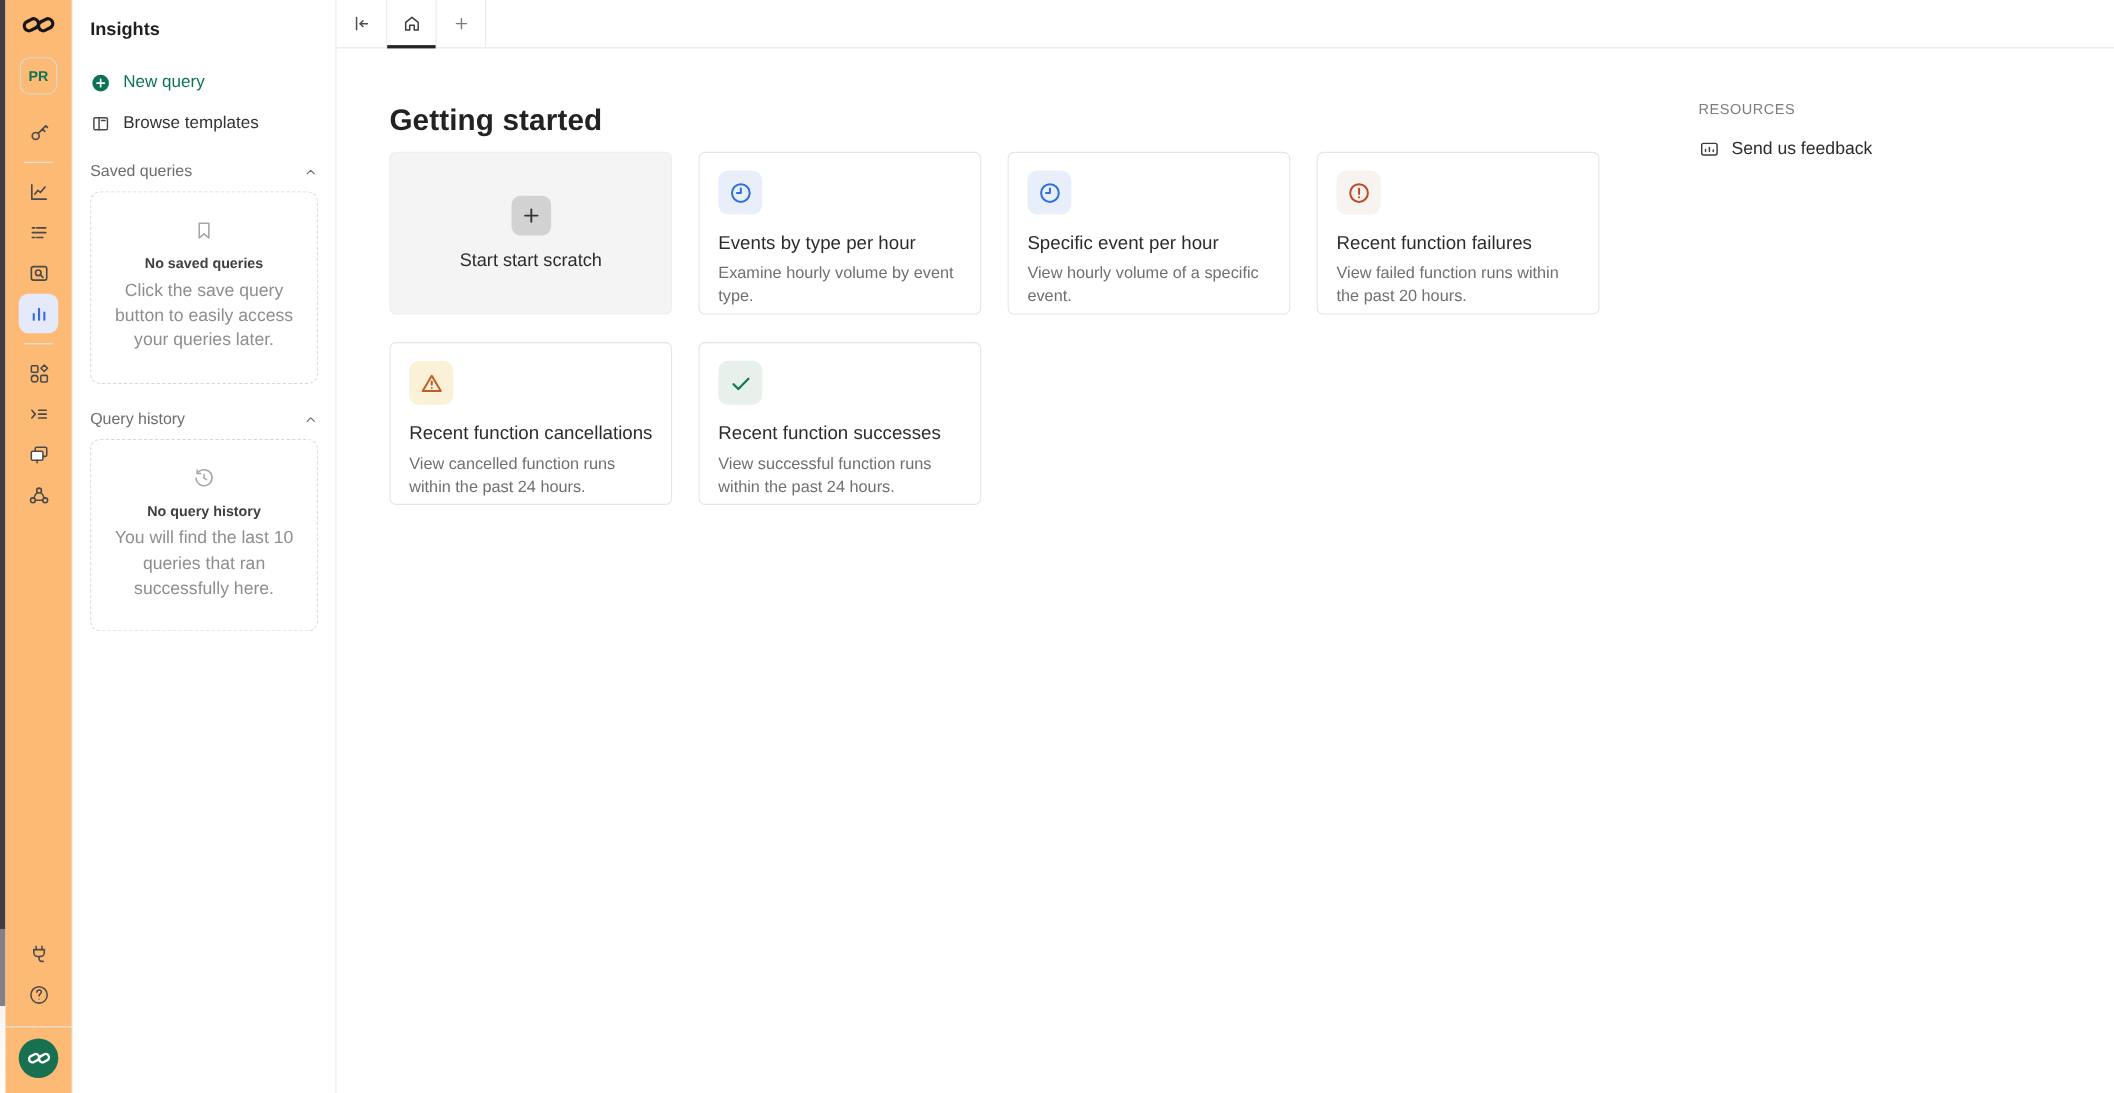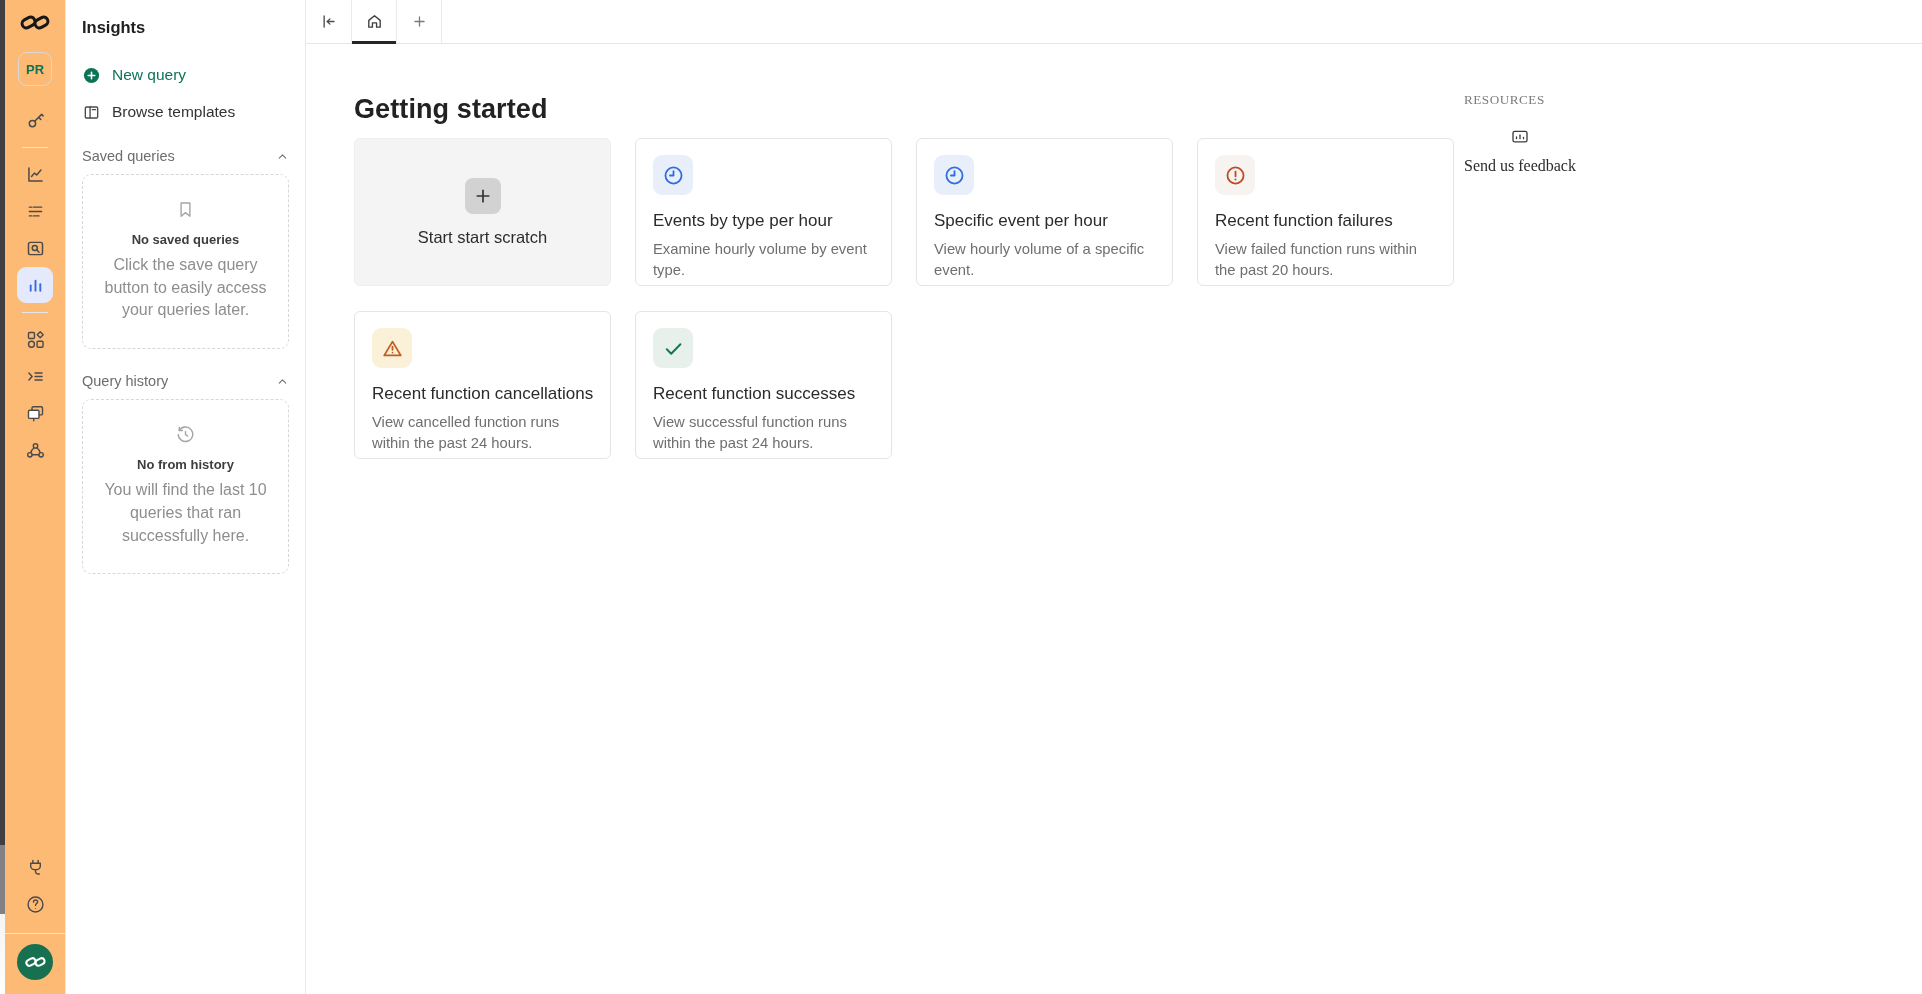--- a/index.html
+++ b/index.html
@@ -71,24 +71,24 @@
   .card.scratch { background:#f4f4f4; border-color:#eeeeee;
     display:flex; flex-direction:column; align-items:center; justify-content:center; }
   .scratch-btn { width:36px; height:36px; border-radius:8px; background:#d2d2d2; color:#353535;
     display:flex; align-items:center; justify-content:center; }
   .scratch-label { font-size:16.5px; color:#2c2c2c; margin-top:14px; }
   .icon-box { width:40px; height:40px; border-radius:9px; display:flex; align-items:center;
     justify-content:center; }
   .card-title { font-size:17px; font-weight:500; color:#2b2b2b; margin-top:16px; white-space:nowrap; }
   .card-desc { font-size:14.8px; color:#6f6f6f; line-height:1.42; margin-top:8px; }
 
-  .resources { position:absolute; top:92px; left:1158px;font-family:Liberation Serif, serif; }
+  .resources { position:absolute; top:92px; left:1238px; }
   .res-header { font-size:13.2px; color:#7c7c7c; font-weight:500; letter-spacing:.5px; }
   .res-link { display:flex; align-items:center; gap:10px; margin-top:19px; font-size:16px;
-    color:#2b2b2b; cursor:pointer;flex-direction:column; }
+    color:#2b2b2b; cursor:pointer; }
 </style>
 </head>
 <body>
 
 <div class="screen">
   <div class="edge-strip"></div>
 
   <nav class="rail">
     <div class="rail-logo">
       <svg width="30" height="19" viewBox="0 0 30 19">
@@ -279,21 +279,21 @@
     <div class="empty-box">
       <div class="empty-icon">
         <svg width="21" height="21" viewBox="0 0 24 24">
             <g fill="none" stroke="#a6a6a6" stroke-width="1.6" stroke-linecap="round" stroke-linejoin="round">
           <path d="M4.9 7.4 A8.3 8.3 0 1 1 3.7 12"></path>
               <path d="M4.9 3.8 v3.6 h3.6"></path>
               <path d="M12 8.4 v3.8 l2.6 1.6"></path>
         </g>
           </svg>
       </div>
-      <div class="empty-title">No from history</div>
+      <div class="empty-title">No query history</div>
       <div class="empty-body">You will find the last 10 queries that ran successfully here.</div>
     </div>
   </aside>
 
   <main class="main">
     <div class="tabbar">
       <div class="tab-collapse">
         <svg width="19" height="19" viewBox="0 0 24 24">
             <g fill="none" stroke="currentColor" stroke-width="1.7" stroke-linecap="round" stroke-linejoin="round">
           <path d="M6.5 5 v14"></path>

